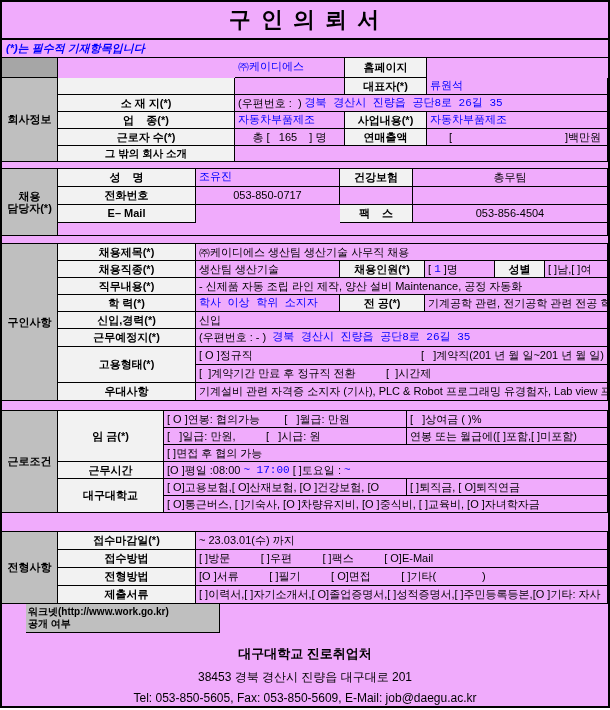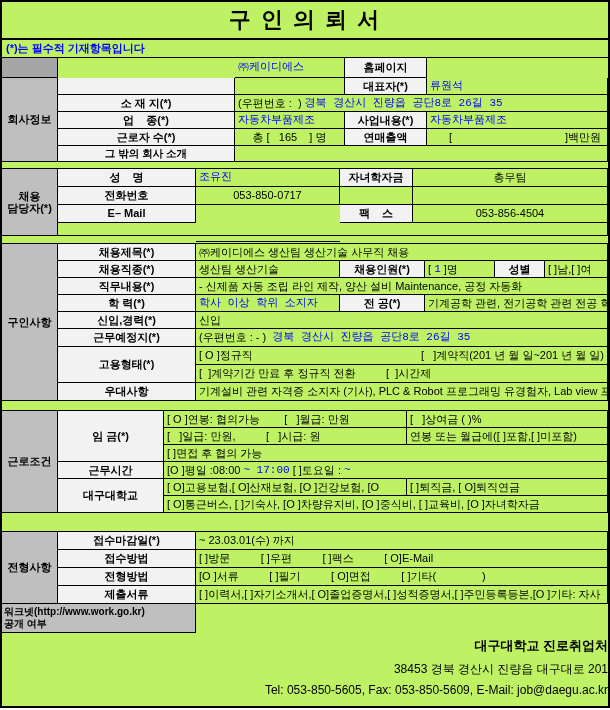--- a/index.html
+++ b/index.html
@@ -1,44 +1,44 @@
 <!DOCTYPE html>
 <html><head>
 <meta charset="utf-8">
 <style>
   html,body{margin:0;padding:0;background:#fff;}
   body{width:610px;height:710px;font-family:"Liberation Sans","DejaVu Sans",sans-serif;}
-  #page{box-sizing:border-box;width:610px;height:708px;border:2px solid #000;background:#bef264;overflow:hidden;}
+  #page{box-sizing:border-box;width:610px;height:708px;border:2px solid #000;background:#f0abfc;overflow:hidden;}
   .title{height:36px;display:flex;align-items:center;justify-content:center;
          font-size:22px;font-weight:bold;letter-spacing:2px;border-bottom:2px solid #000;}
   .subtitle{height:17px;display:flex;align-items:center;padding-left:4px;
-            font-size:11px;font-weight:bold;color:#0000ff;}
+            font-size:11px;font-weight:bold;color:#0000ff;font-style:italic;}
   .tbl{display:grid;border-top:1px solid #000;}
-  .tbl.no-top{border-top:none;}
+  .tbl.no-top{border-top:none;padding-left:24px;}
   .c{box-sizing:border-box;border-right:1px solid #000;border-bottom:1px solid #000;
      display:flex;align-items:center;padding:0 3px;font-size:11px;line-height:1.1;
      white-space:pre;overflow:hidden;color:#000;}
   .lbl{background:#f2f2f2;font-weight:bold;justify-content:center;}
   .side{background:#bfbfbf;font-weight:bold;justify-content:center;align-items:center;
         flex-direction:column;text-align:center;}
   .dark{background:#a6a6a6;}
   .blue{color:#0000ff;font-family:Liberation Mono, monospace;}
   .link{color:#0563c1;text-decoration:underline;margin-top:36px;}
   .ctr{justify-content:center;}
   .between{justify-content:space-between;}
   .gap6{margin-top:6px;} .gap7{margin-top:7px;} .gap9{margin-top:9px;} .gap18{margin-top:18px;}
   #tbl-company{grid-template-columns:56px 177px 110px 82px 1fr;grid-template-rows:20px 17px 17px 17px 17px 16px;}
   #tbl-recruiter{grid-template-columns:56px 138px 144px 73px 1fr;grid-template-rows:18px 18px 18px 13px;}
   #tbl-job{grid-template-columns:56px 138px 144px 85px 70px 50px 1fr;grid-template-rows:17px 17px 17px 17px 17px 18px 18px 18px 18px;}
   #tbl-cond{grid-template-columns:56px 106px 243px 1fr;grid-template-rows:repeat(6,17px);}
   #tbl-screen{grid-template-columns:56px 138px 1fr;grid-template-rows:repeat(4,18px);}
   #tbl-worknet{grid-template-columns:194px 1fr;grid-template-rows:29px;}
   .worknet-lbl{background:#bfbfbf;font-weight:bold;font-size:10px;justify-content:center;
                align-items:flex-start;flex-direction:column;line-height:12px;padding-left:2px;}
-  #footer{margin-top:4px;text-align:right;}
+  #footer{margin-top:12px;text-align:center;}
   #footer .f1{font-size:13px;font-weight:bold;margin-bottom:6px;}
   #footer .f2,#footer .f3{font-size:12px;margin-bottom:5px;}
 </style>
 </head>
 <body>
 
 <div id="page">
 
   <div class="title">구 인 의 뢰 서</div>
   <div class="subtitle">(*)는 필수적 기재항목입니다</div>
@@ -64,28 +64,27 @@
     <div class="c lbl" style="grid-area:5/4/6/5">연매출액</div>
     <div class="c between" style="grid-area:5/5/6/6;padding-left:22px;padding-right:6px"><span>[</span><span>]백만원</span></div>
     <div class="c lbl" style="grid-area:6/2/7/3;font-size:10.5px">그 밖의 회사 소개</div>
     <div class="c" style="grid-area:6/3/7/6"></div>
   </div>
 
   <div class="tbl gap6" id="tbl-recruiter">
     <div class="c side" style="grid-area:1/1/5/2"><span>채용</span><span>담당자(*)</span></div>
     <div class="c lbl" style="grid-area:1/2/2/3">성    명</div>
     <div class="c blue" style="grid-area:1/3/2/4">조유진</div>
-    <div class="c lbl" style="grid-area:1/4/2/5">자녀학자금</div>
+    <div class="c lbl" style="grid-area:1/4/2/5">건강보험</div>
     <div class="c ctr" style="grid-area:1/5/2/6">총무팀</div>
     <div class="c lbl" style="grid-area:2/2/3/3">전화번호</div>
     <div class="c ctr" style="grid-area:2/3/3/4">053-850-0717</div>
     <div class="c" style="grid-area:2/4/3/5"></div>
     <div class="c" style="grid-area:2/5/3/6"></div>
     <div class="c lbl" style="grid-area:3/2/4/3">E– Mail</div>
-    <div class="c ctr link" style="grid-area:3/3/4/4">yijo@slworld.com</div>
     <div class="c lbl" style="grid-area:3/4/4/5">팩    스</div>
     <div class="c ctr" style="grid-area:3/5/4/6">053-856-4504</div>
     <div class="c" style="grid-area:4/2/5/6"></div>
   </div>
 
   <div class="tbl gap7" id="tbl-job">
     <div class="c side" style="grid-area:1/1/10/2">구인사항</div>
     <div class="c lbl" style="grid-area:1/2/2/3">채용제목(*)</div>
     <div class="c" style="grid-area:1/3/2/8">㈜케이디에스 생산팀 생산기술 사무직 채용</div>
     <div class="c lbl" style="grid-area:2/2/3/3">채용직종(*)</div>

